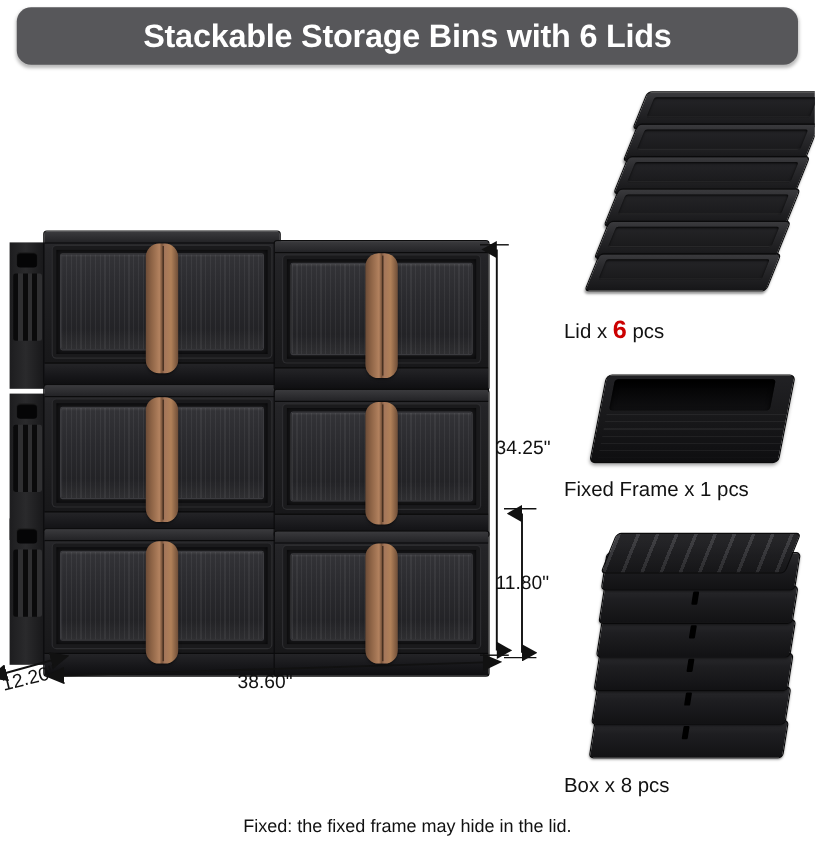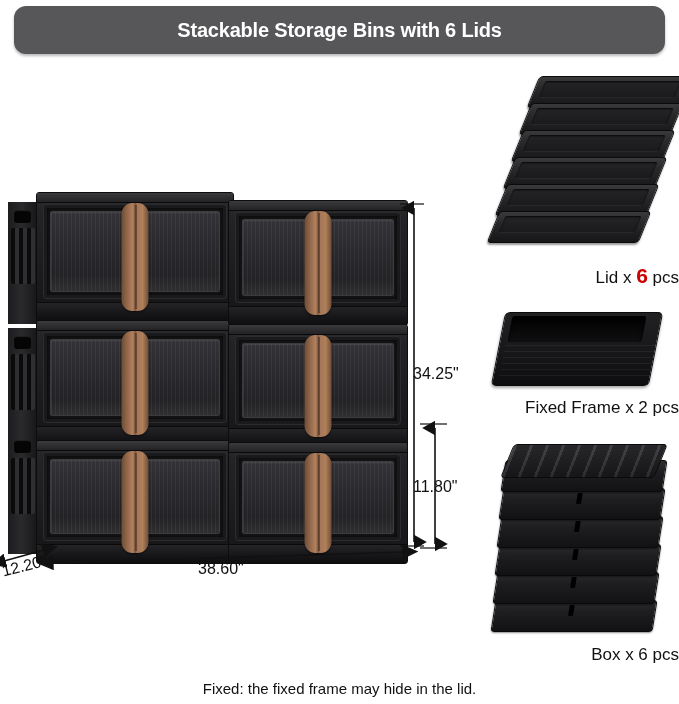--- a/index.html
+++ b/index.html
@@ -19,21 +19,21 @@
     position: absolute;
     left: 14px; top: 6px;
     width: 651px; height: 48px;
     background: #57575a;
     border-radius: 12px;
     box-shadow: 0 2px 3px rgba(0,0,0,0.28);
     display: flex; align-items: center; justify-content: center;
   }
   #title-text {
     color: #ffffff;
-    font-size: 20px;
+    font-size: 27px;
     font-weight: bold;
     letter-spacing: -0.2px;
     white-space: nowrap;
   }
 
   
   #bins-figure {
     position: absolute;
     left: 0px; top: 178px;
     width: 410px; height: 380px;
@@ -155,21 +155,21 @@
     width: 679px; height: 704px;
     pointer-events: none;
     overflow: visible;
   }
 
   
   .part-block { position: absolute; }
   .part-caption {
     position: absolute;
     width: 209px;
-    text-align: right;
+    text-align: left;
     font-size: 17px;
     color: #111;
     white-space: nowrap;
   }
   .pcs-count {
     color: #cc0000;
     font-weight: bold;
     font-size: 21px;
   }
 
@@ -401,26 +401,26 @@
 </div>
 <div class="part-caption" style="left:470px; top:264px;">
   <span>Lid x </span><span class="pcs-count">6</span><span> pcs</span>
 </div>
 
 <div id="frame-stack">
   <div id="frame-outer"></div>
   <div id="frame-cavity"></div>
   <div id="frame-wall-lines"></div>
 </div>
-<div class="part-caption" style="left:470px; top:398px;">Fixed Frame x 2 pcs</div>
+<div class="part-caption" style="left:470px; top:398px;">Fixed Frame x 1 pcs</div>
 
 <div id="box-stack">
   <div class="box-layer" style="top:148px; left:0px;"></div>
   <div class="box-layer" style="top:120px; left:2px;"></div>
   <div class="box-layer" style="top:92px;  left:4px;"></div>
   <div class="box-layer" style="top:64px;  left:6px;"></div>
   <div class="box-layer" style="top:36px;  left:8px;"></div>
   <div class="box-layer" style="top:8px;   left:10px;"></div>
   <div id="box-top" style="top:-8px; left:14px;"></div>
 </div>
-<div class="part-caption" style="left:470px; top:645px;">Box x 6 pcs</div>
+<div class="part-caption" style="left:470px; top:645px;">Box x 8 pcs</div>
 
 <div id="note">Fixed: the fixed frame may hide in the lid.</div>
 
 </body></html>

